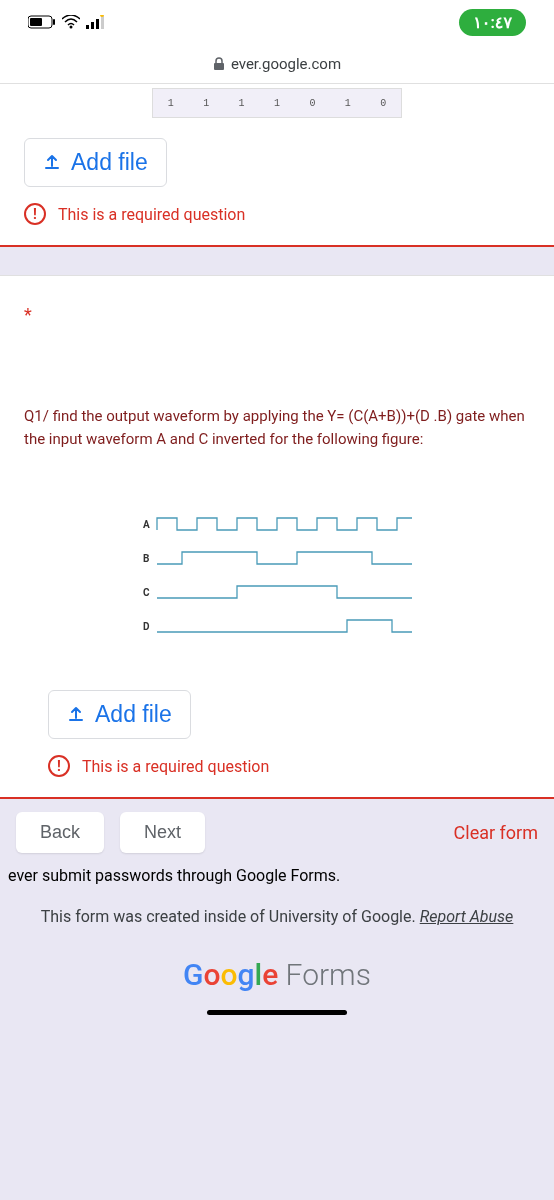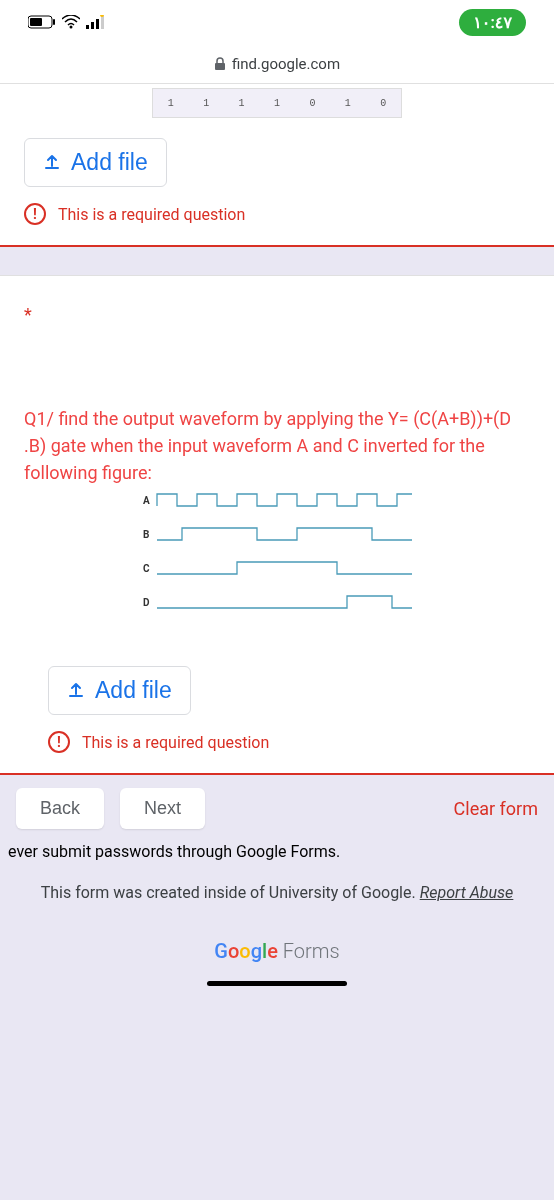--- a/index.html
+++ b/index.html
@@ -112,23 +112,24 @@
       border-top: 1px solid #e0e0e0;
       border-bottom: 2px solid #d93025;
       padding: 28px 24px 20px;
     }
     .asterisk {
       color: #d93025;
       font-size: 18px;
       margin-bottom: 80px;
     }
     .question-text {
-      font-size: 18px;
-      color: #ef4444;
+      font-size: 15px;
+      color: #7f1d1d;
       line-height: 1.5;
+      margin-bottom: 60px;
     }
     .waveform-container {
       display: flex;
       justify-content: center;
       margin-bottom: 50px;
     }
     .waveform-svg { display: block; }
     .nav-row {
       display: flex;
       align-items: center;
@@ -164,22 +165,22 @@
       color: #3c4043;
       line-height: 1.5;
     }
     .report-link {
       text-decoration: underline;
       cursor: pointer;
       font-style: italic;
     }
     .google-forms-logo {
       text-align: center;
-      font-size: 20px;
-      margin-top: 10px;
+      font-size: 30px;
+      margin-top: 4px;
       color: #70757a;
     }
     .google-g { color: #4285f4; font-weight: 500; }
     .google-o1 { color: #ea4335; font-weight: 500; }
     .google-o2 { color: #fbbc04; font-weight: 500; }
     .google-g2 { color: #4285f4; font-weight: 500; }
     .google-l { color: #34a853; font-weight: 500; }
     .google-e { color: #ea4335; font-weight: 500; }
     .forms-text { font-weight: 300; }
     .home-indicator {
@@ -221,21 +222,21 @@
   <div class="time-badge">١٠:٤٧</div>
 </div>
 
 <div class="url-bar">
   <span class="lock-icon">
     <svg width="12" height="14" viewBox="0 0 12 14">
       <rect x="1" y="6" width="10" height="7" rx="1" fill="#5f6368"></rect>
       <path d="M3 6 V4 Q3 1 6 1 Q9 1 9 4 V6" stroke="#5f6368" stroke-width="1.5" fill="none"></path>
     </svg>
   </span>
-  <span>find.google.com</span>
+  <span>ever.google.com</span>
 </div>
 
 <div class="top-fragment">
   <div class="table-img">
     <div class="table-placeholder">
       <span>1</span>
       <span>1</span>
       <span>1</span>
       <span>1</span>
       <span>0</span>

